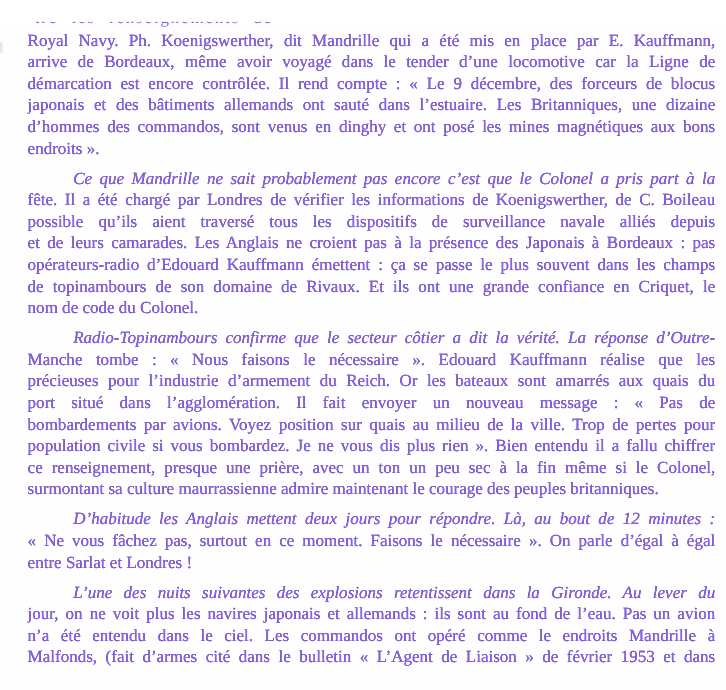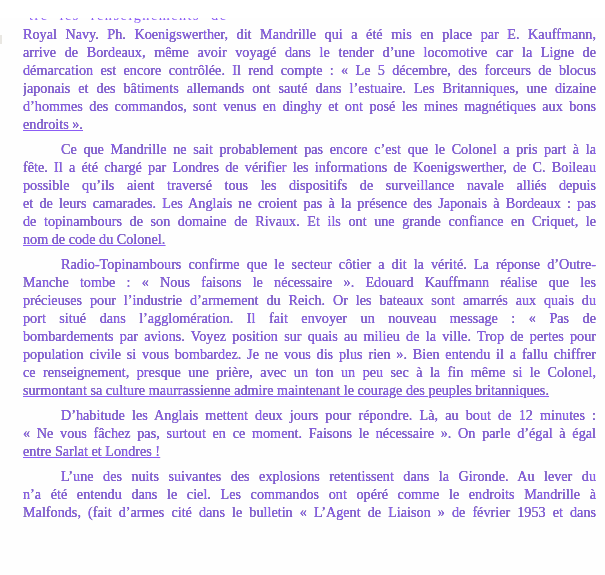--- a/index.html
+++ b/index.html
@@ -29,22 +29,22 @@
   .para + .para { margin-top: 7px; }
   .line {
     height: 18px;
     line-height: 18px;
     font-size: 14.2px;
     text-align: justify;
     text-align-last: justify;
     overflow: hidden;
     white-space: normal;
   }
-  .line.end { text-align-last: left; text-decoration: underline; }
-  .line.indent { padding-left: 38px; }
+  .line.end { text-align-last: left; }
+  .line.indent { padding-left: 38px; font-style: italic; }
   
   .clipped-top {
     position: absolute;
     top: 0;
     left: 23px;
     width: 573px;
     height: 6px;
     overflow: hidden;
     filter: blur(0.35px);
   }
@@ -86,50 +86,52 @@
 <div class="page">
 
   <div class="clipped-top">
     <div class="clip-inner">tre les renseignements de</div>
   </div>
 
   <div class="doc-body">
       <div class="para">
         <div class="line">Royal Navy. Ph. Koenigswerther, dit Mandrille qui a été mis en place par E. Kauffmann,</div>
         <div class="line">arrive de Bordeaux, même avoir voyagé dans le tender d’une locomotive car la Ligne de</div>
-        <div class="line">démarcation est encore contrôlée. Il rend compte : « Le 5 décembre, des forceurs de blocus</div>
+        <div class="line">démarcation est encore contrôlée. Il rend compte : « Le 9 décembre, des forceurs de blocus</div>
         <div class="line">japonais et des bâtiments allemands ont sauté dans l’estuaire. Les Britanniques, une dizaine</div>
         <div class="line">d’hommes des commandos, sont venus en dinghy et ont posé les mines magnétiques aux bons</div>
         <div class="line end">endroits ».</div>
       </div>
       <div class="para">
         <div class="line indent">Ce que Mandrille ne sait probablement pas encore c’est que le Colonel a pris part à la</div>
         <div class="line">fête. Il a été chargé par Londres de vérifier les informations de Koenigswerther, de C. Boileau</div>
         <div class="line">possible qu’ils aient traversé tous les dispositifs de surveillance navale alliés depuis</div>
         <div class="line">et de leurs camarades. Les Anglais ne croient pas à la présence des Japonais à Bordeaux : pas</div>
+        <div class="line">opérateurs-radio d’Edouard Kauffmann émettent : ça se passe le plus souvent dans les champs</div>
         <div class="line">de topinambours de son domaine de Rivaux. Et ils ont une grande confiance en Criquet, le</div>
         <div class="line end">nom de code du Colonel.</div>
       </div>
       <div class="para">
         <div class="line indent">Radio-Topinambours confirme que le secteur côtier a dit la vérité. La réponse d’Outre-</div>
         <div class="line">Manche tombe : « Nous faisons le nécessaire ». Edouard Kauffmann réalise que les</div>
         <div class="line">précieuses pour l’industrie d’armement du Reich. Or les bateaux sont amarrés aux quais du</div>
         <div class="line">port situé dans l’agglomération. Il fait envoyer un nouveau message : « Pas de</div>
         <div class="line">bombardements par avions. Voyez position sur quais au milieu de la ville. Trop de pertes pour</div>
         <div class="line">population civile si vous bombardez. Je ne vous dis plus rien ». Bien entendu il a fallu chiffrer</div>
         <div class="line">ce renseignement, presque une prière, avec un ton un peu sec à la fin même si le Colonel,</div>
         <div class="line end">surmontant sa culture maurrassienne admire maintenant le courage des peuples britanniques.</div>
       </div>
       <div class="para">
         <div class="line indent">D’habitude les Anglais mettent deux jours pour répondre. Là, au bout de 12 minutes :</div>
         <div class="line">« Ne vous fâchez pas, surtout en ce moment. Faisons le nécessaire ». On parle d’égal à égal</div>
         <div class="line end">entre Sarlat et Londres !</div>
       </div>
       <div class="para">
         <div class="line indent">L’une des nuits suivantes des explosions retentissent dans la Gironde. Au lever du</div>
+        <div class="line">jour, on ne voit plus les navires japonais et allemands : ils sont au fond de l’eau. Pas un avion</div>
         <div class="line">n’a été entendu dans le ciel. Les commandos ont opéré comme le endroits Mandrille à</div>
         <div class="line">Malfonds, (fait d’armes cité dans le bulletin « L’Agent de Liaison » de février 1953 et dans</div>
       </div>
     </div>
 
   <div class="edge-dash" style="background: rgb(233, 231, 226);"></div>
 
   <div class="corner-marks">
     <span class="m" style="background: rgb(58, 165, 74);"></span>
     <span class="m" style="background: rgb(224, 69, 47);"></span>

